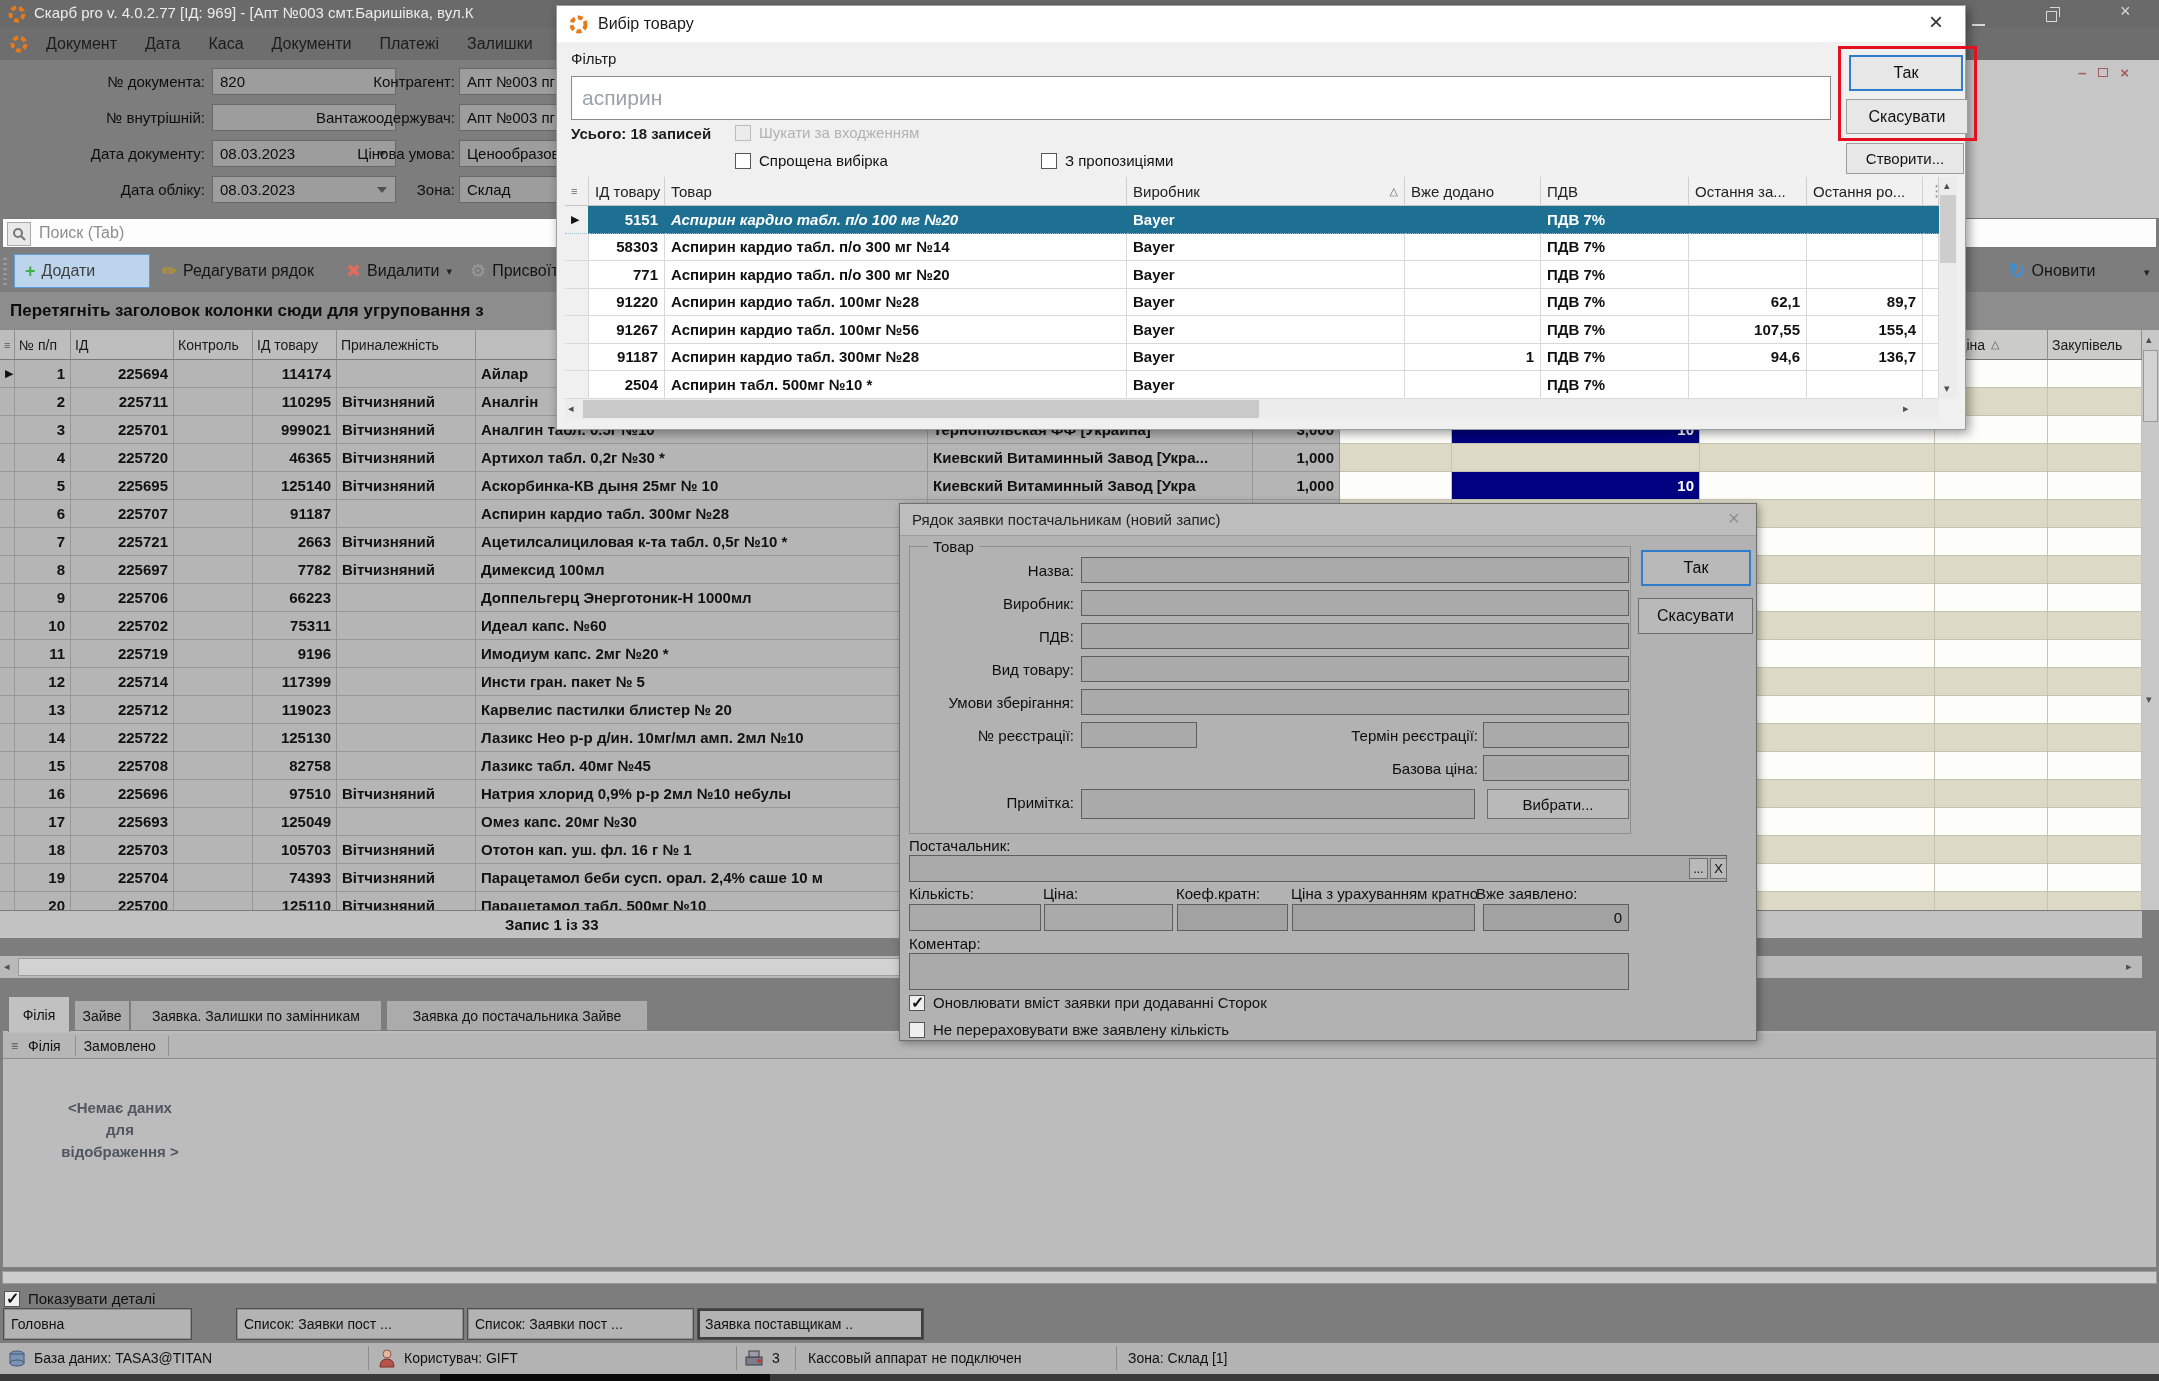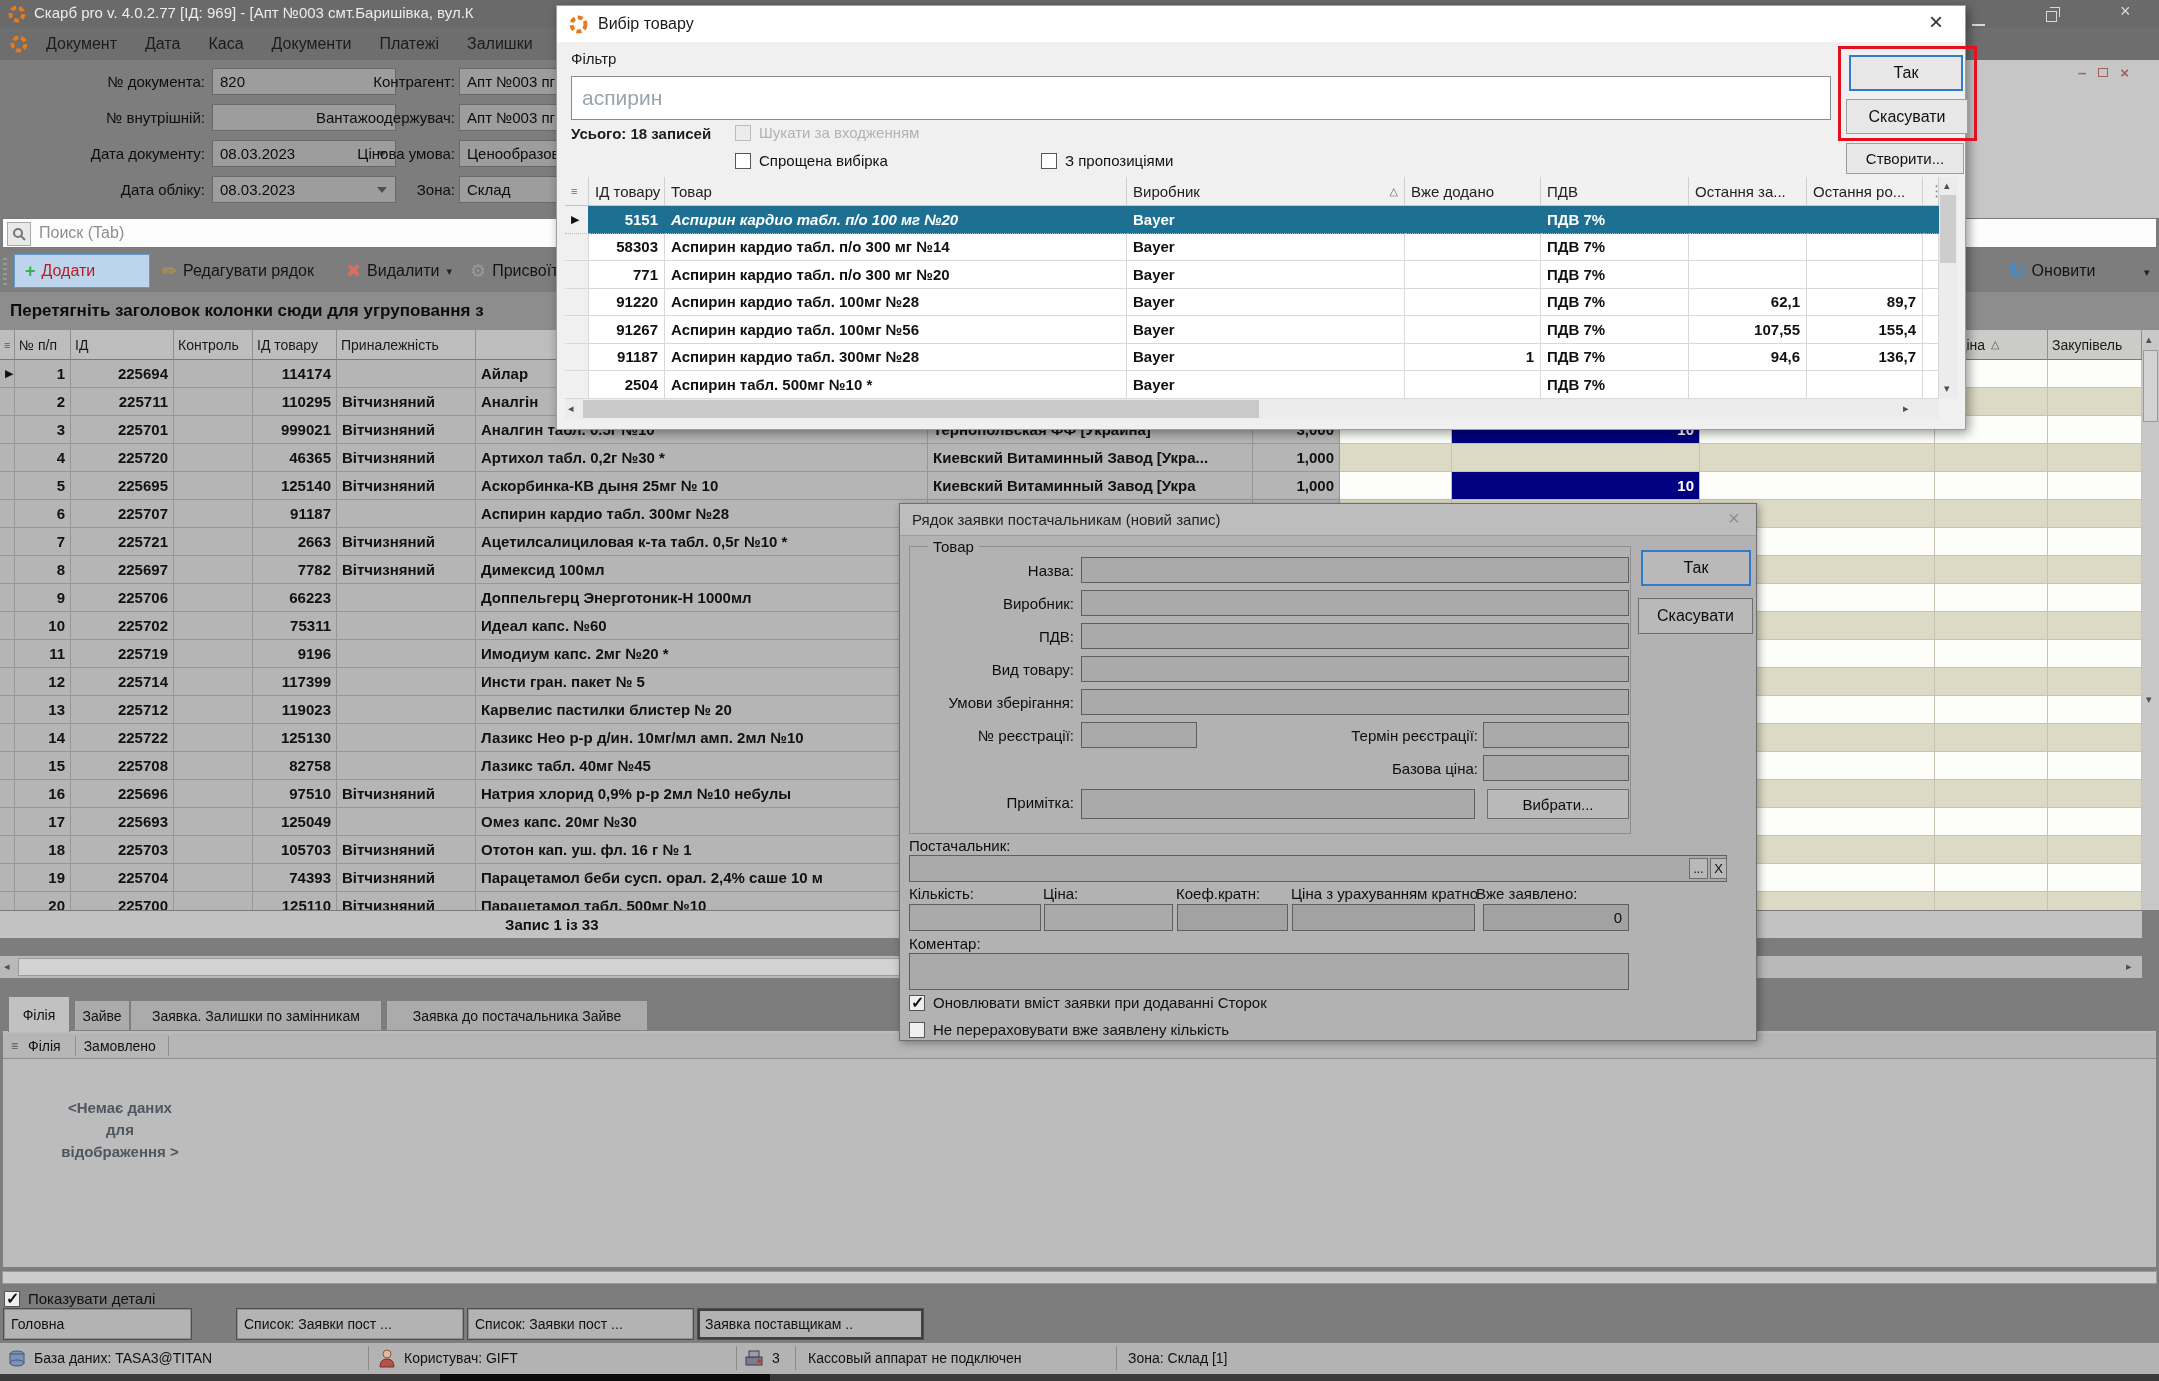--- a/index.html
+++ b/index.html
@@ -143,21 +143,21 @@
           <line x1="9" y1="9" x2="13" y2="13" stroke="#777" stroke-width="2"></line>
         </svg>
     </span>
     <span class="ph" style="margin-left:36px">Поиск (Tab)</span>
   </div>
 
   <div class="abs" style="left:0;top:252px;width:2159px;height:40px">
     <div class="abs" style="left:3px;top:6px;width:4px;height:28px;background:repeating-linear-gradient(#999 0 2px,transparent 2px 5px)"></div>
     <div class="abs flexc" id="btn-add" style="left:14px;top:2px;width:136px;height:34px;padding:0 10px">
       <span class="tbico" style="color:#3faf46;font-weight:bold">+</span>
-      <span class="tbtxt" style="color:#b91c1c">Додати</span>
+      <span class="tbtxt" style="color:#404040">Додати</span>
     </div>
     <div class="abs flexc" style="left:162px;top:2px;height:34px">
       <span class="tbico" style="color:#cc9a1e">✏</span>
       <span class="tbtxt">Редагувати рядок</span>
     </div>
     <div class="abs flexc" style="left:346px;top:2px;height:34px">
       <span class="tbico" style="color:#e06c5f">✖</span>
       <span class="tbtxt">Видалити</span>
       <span style="font-size:11px;margin-left:7px;color:#222">▾</span>
     </div>

